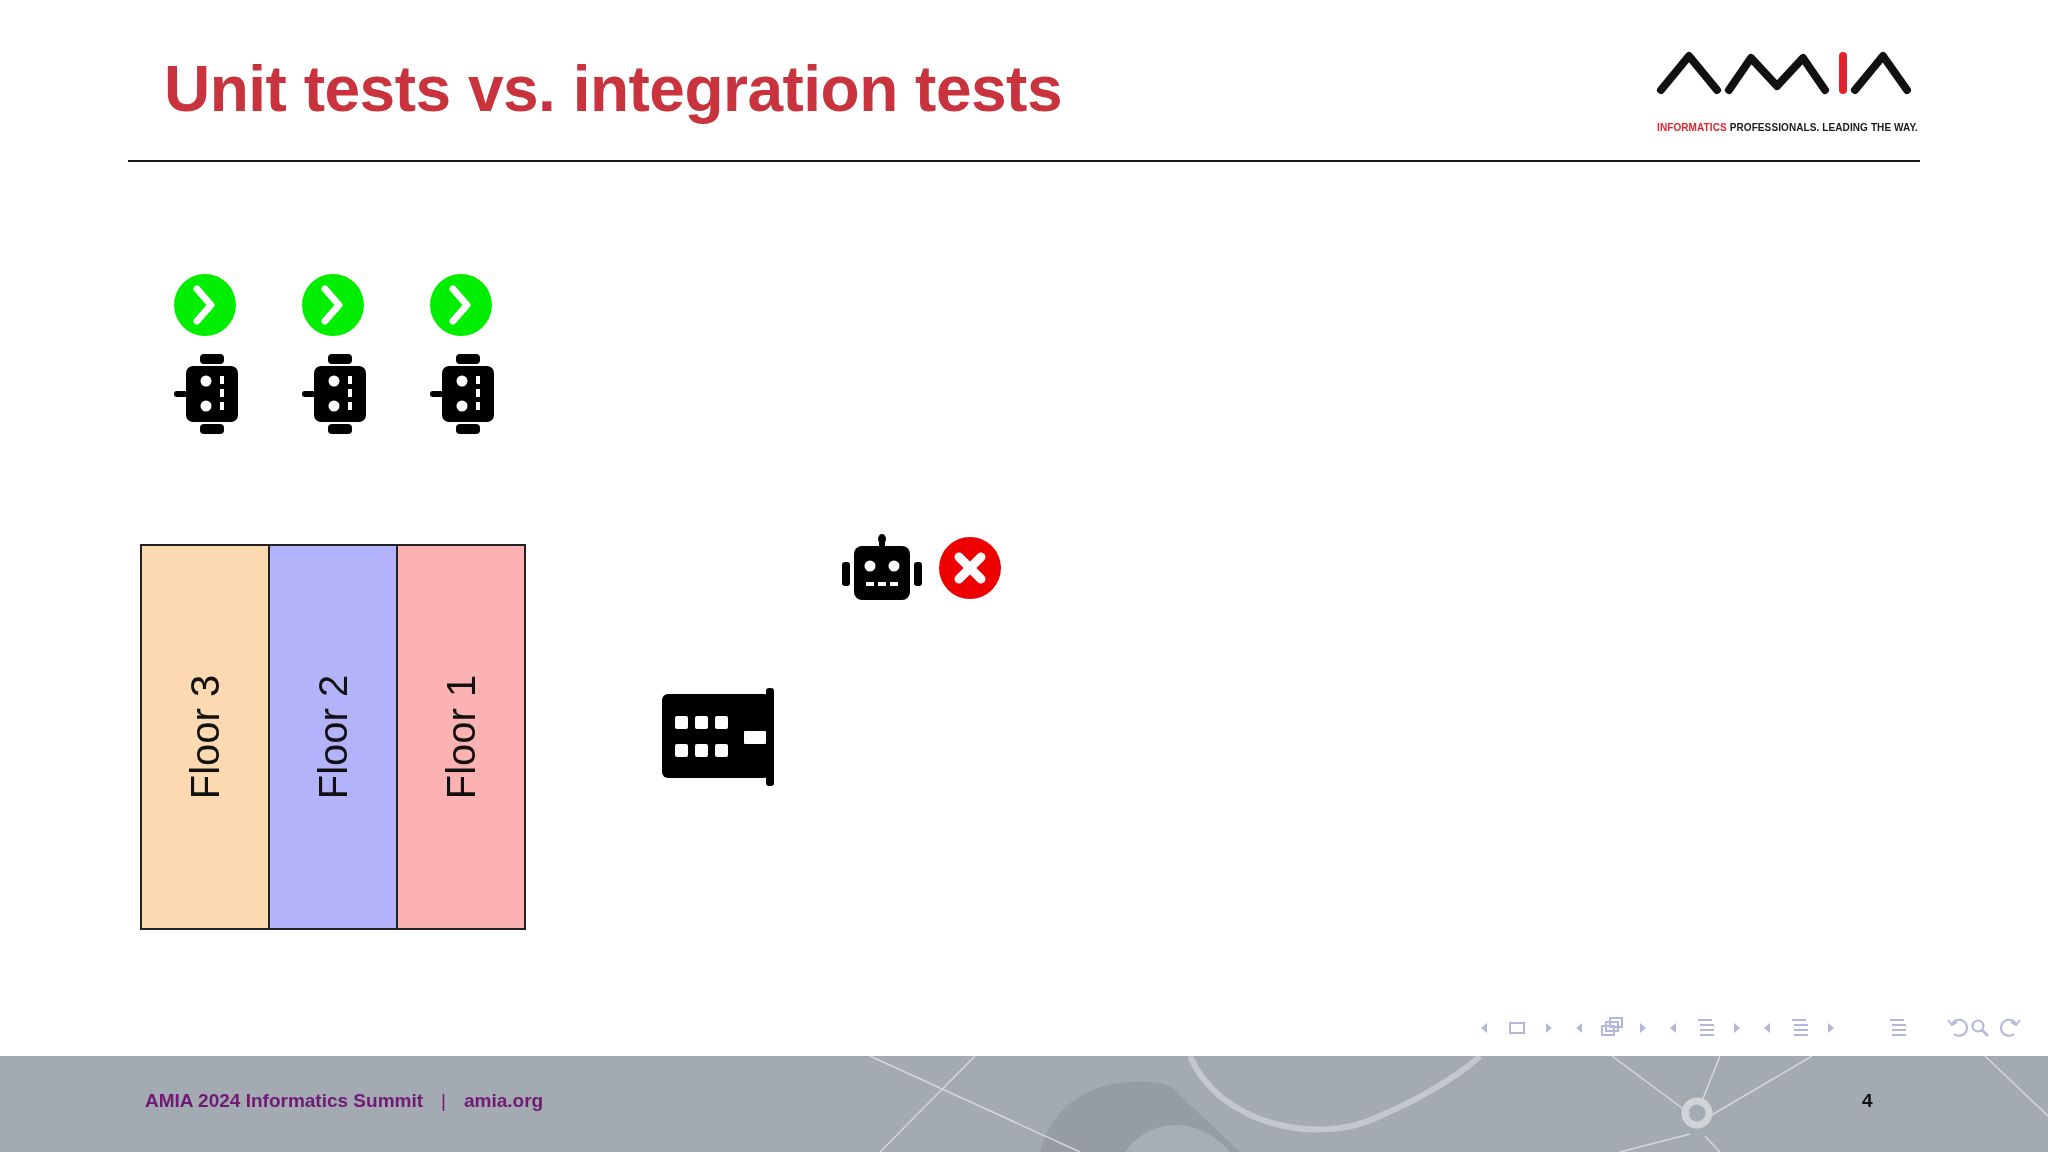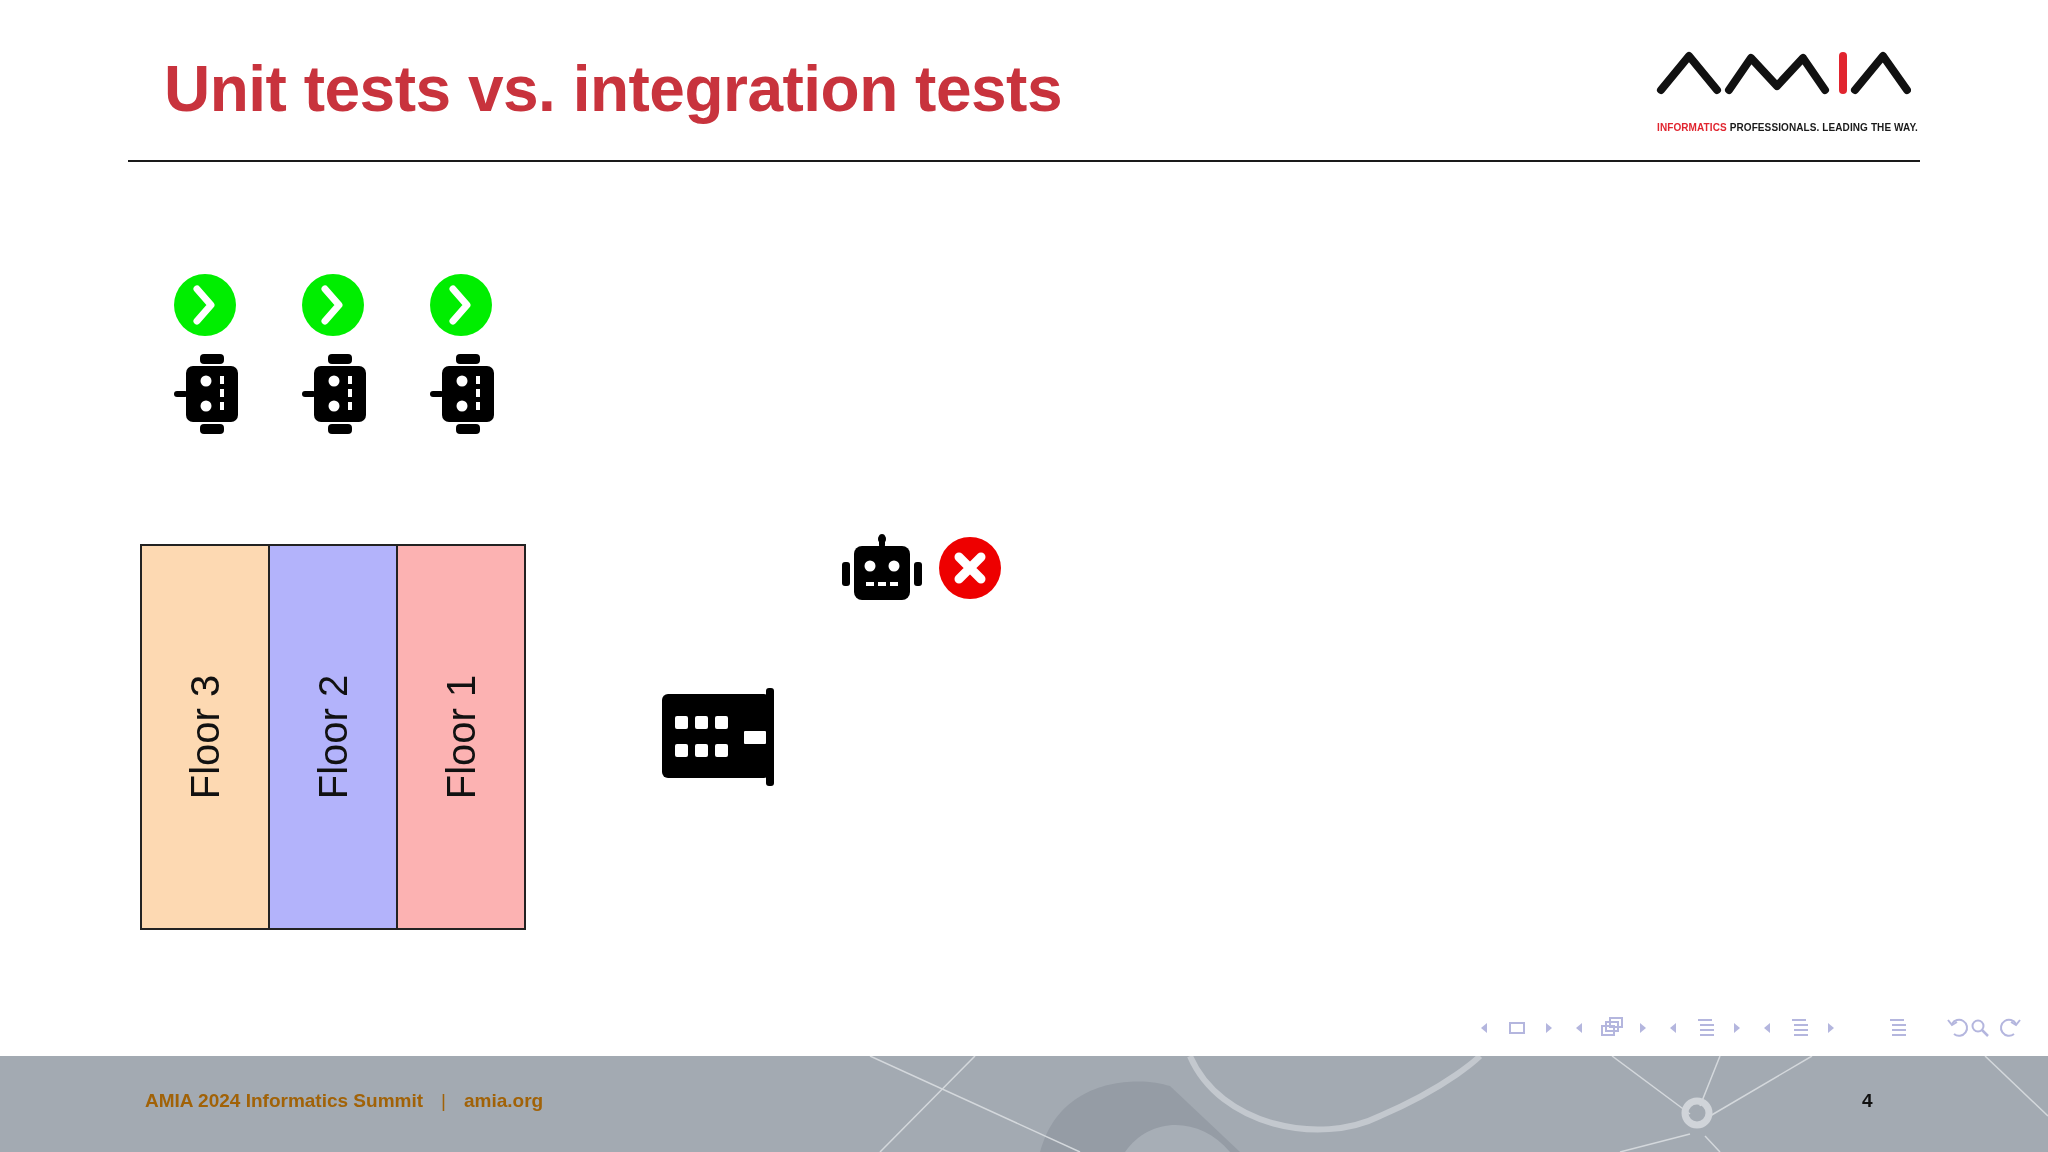--- a/index.html
+++ b/index.html
@@ -40,21 +40,21 @@
 
   .nav {
     position:absolute; left:1478px; top:1016px; height:24px; display:flex; align-items:center;
   }
 
   .footer {
     position:absolute; left:0; top:1056px; width:2048px; height:96px;
     background:#a3aab2; overflow:hidden;
   }
   .footer-text {
-    position:absolute; left:145px; top:1090px; font-size:19px; font-weight:bold; color:#a16207;
+    position:absolute; left:145px; top:1090px; font-size:19px; font-weight:bold; color:#701a75;
     white-space:nowrap;
   }
   .footer-sep { margin:0 18px; font-weight:normal; }
   .page-num {
     position:absolute; left:1862px; top:1090px; font-size:19px; font-weight:bold; color:#111;
   }
 </style>
 </head>
 <body>
 

